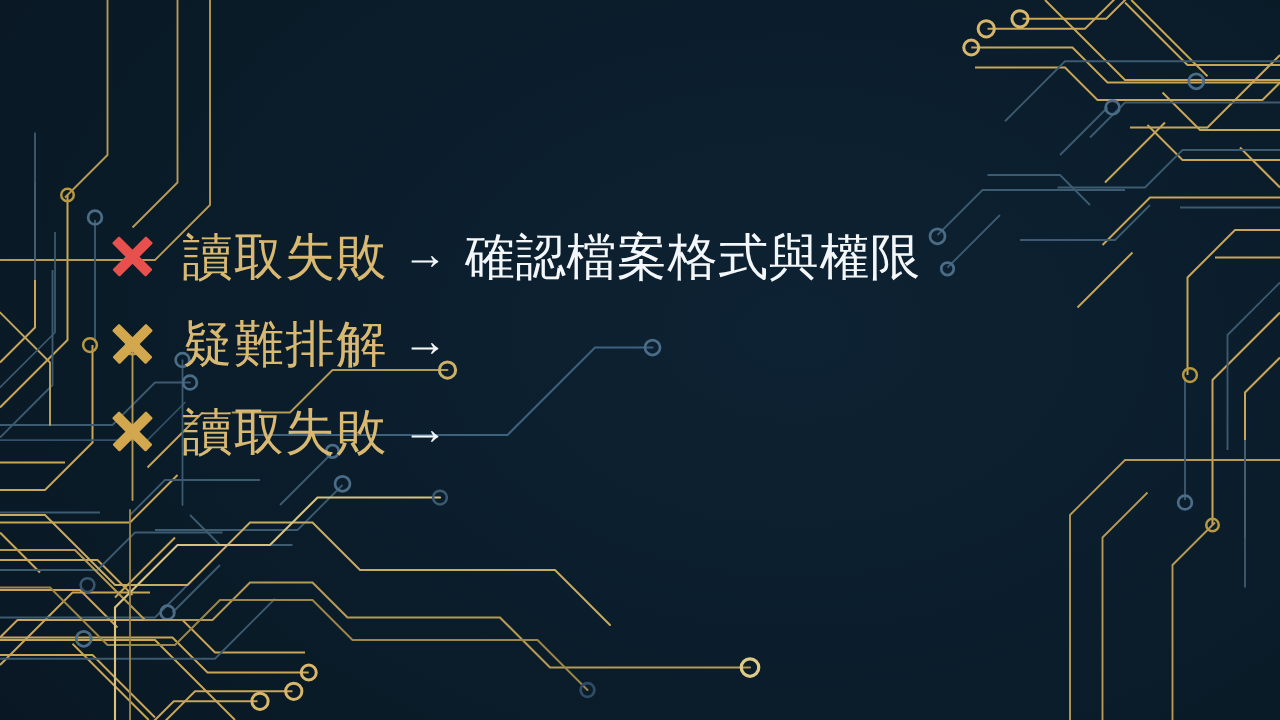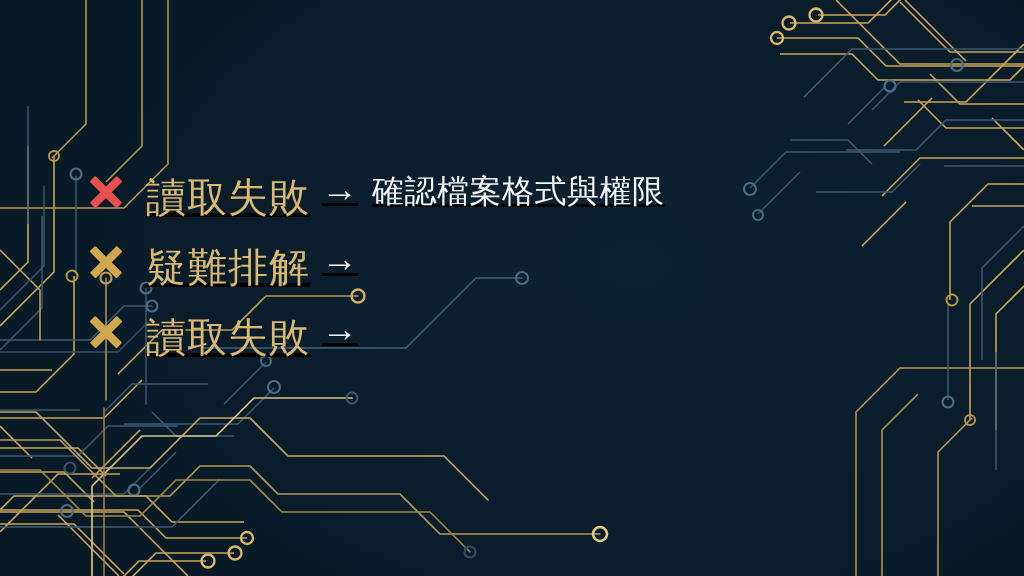--- a/index.html
+++ b/index.html
@@ -57,23 +57,23 @@
 
   #bullets {
     position:absolute;
     left:84px;
     top:170px;
     width:880px;
   }
 
   .bullet {
     display:flex;
+    align-items:center;
     height:70px;
     white-space:nowrap;
-    text-decoration:underline;
   }
 
   .xmark {
     flex:0 0 auto;
     width:44px;
     height:44px;
     position:relative;
     margin-right:18px;
   }
   .xmark i {
@@ -102,21 +102,21 @@
   .arrow {
     font-size:36px;
     color:#f2f5f7;
     margin:0 14px 0 12px;
     font-weight:400;
     position:relative;
     top:-2px;
   }
 
   .fix {
-    font-size:32px;
+    font-size:40px;
     color:#f4f7f9;
     font-weight:400;
     letter-spacing:0.5px;
   }
 </style>
 </head>
 <body>
 
 <div id="slide">
 

